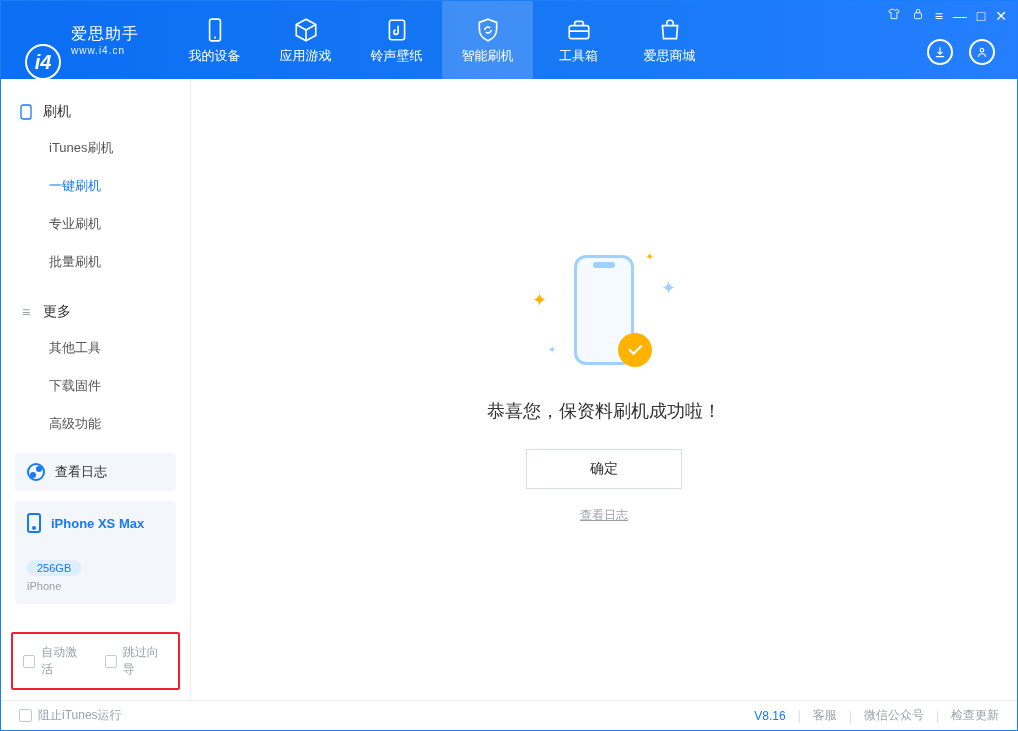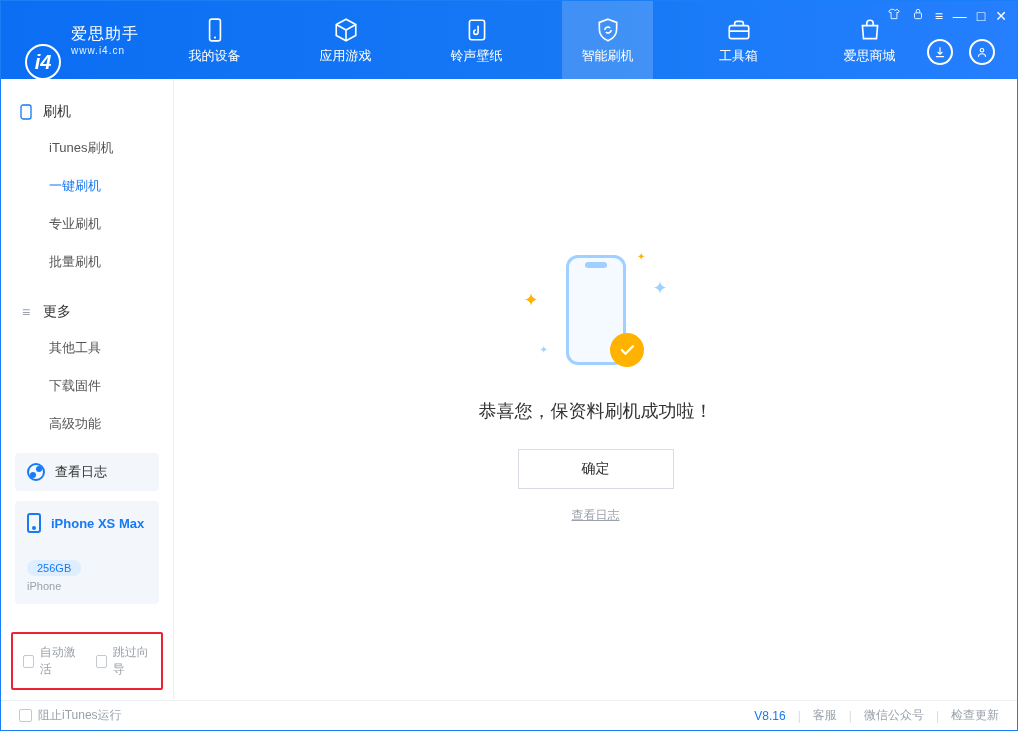--- a/index.html
+++ b/index.html
@@ -7,34 +7,34 @@
   .window { width: 1018px; height: 731px; border: 1px solid #1a7ef6; background: #fff; display: flex; flex-direction: column; }
 
   
   .header { height: 78px; background: linear-gradient(90deg, #0b6ef3 0%, #1779f5 60%, #257fff 100%); display: flex; align-items: stretch; color: #fff; position: relative; }
   .logo-block { display: flex; align-items: center; padding: 0 20px 0 24px; }
   .logo-circle { width: 36px; height: 36px; border: 2px solid #fff; border-radius: 50%; display: flex; align-items: center; justify-content: center; font-weight: bold; font-size: 20px; font-style: italic; margin-right: 10px; margin-top: 44px; }
   .logo-text { display: flex; flex-direction: column; }
   .logo-title { font-size: 16px; font-weight: 500; letter-spacing: 1px; }
   .logo-url { font-size: 10px; letter-spacing: 1px; opacity: .9; }
 
-  .tabs { display: flex; margin-left: 10px; gap: 40px; }
+  .tabs { display: flex; margin-left: 10px; }
   .tab { width: 91px; display: flex; flex-direction: column; align-items: center; justify-content: center; font-size: 13px; cursor: pointer; }
   .tab.active { background: rgba(255,255,255,0.18); }
   .tab-icon { width: 30px; height: 30px; display: flex; align-items: center; justify-content: center; margin-bottom: 2px; }
   .tab-icon svg { width: 26px; height: 26px; }
 
   .winctrls { position: absolute; right: 10px; top: 6px; display: flex; gap: 10px; align-items: center; }
   .winctrls span, .winctrls svg { color: #fff; font-size: 14px; cursor: pointer; }
   .header-actions { position: absolute; right: 22px; bottom: 14px; display: flex; gap: 16px; }
   .circle-btn { width: 26px; height: 26px; border: 2px solid #fff; border-radius: 50%; display: flex; align-items: center; justify-content: center; cursor: pointer; }
 
   
   .body { flex: 1; display: flex; overflow: hidden; }
-  .sidebar { width: 173px; border-right: 1px solid #eef0f3; display: flex; flex-direction: column; }
+  .sidebar { width: 190px; border-right: 1px solid #eef0f3; display: flex; flex-direction: column; }
   .side-scroll { flex: 1; padding-top: 16px; overflow: auto; }
   .side-section-title { display: flex; align-items: center; padding: 8px 18px; font-size: 14px; color: #333; font-weight: 500; }
   .side-section-title .sec-icon { width: 14px; height: 14px; margin-right: 10px; display:flex; align-items:center; justify-content:center; }
   .side-item { padding: 10px 18px 10px 48px; font-size: 13px; color: #555; cursor: pointer; }
   .side-item.active { color: #1779f5; }
 
   .side-bottom { padding: 10px 14px 12px; }
   .mode-card, .device-card { background: #f3f7fb; border-radius: 4px; padding: 10px 12px; margin-bottom: 10px; display: flex; align-items: center; font-size: 13px; color: #333; }
   .mode-icon { width: 18px; height: 18px; border: 2px solid #1779f5; border-radius: 50%; margin-right: 10px; position: relative; }
   .mode-icon::before { content:''; position:absolute; width:6px; height:6px; background:#1779f5; border-radius:50%; top:1px; left:7px; }

